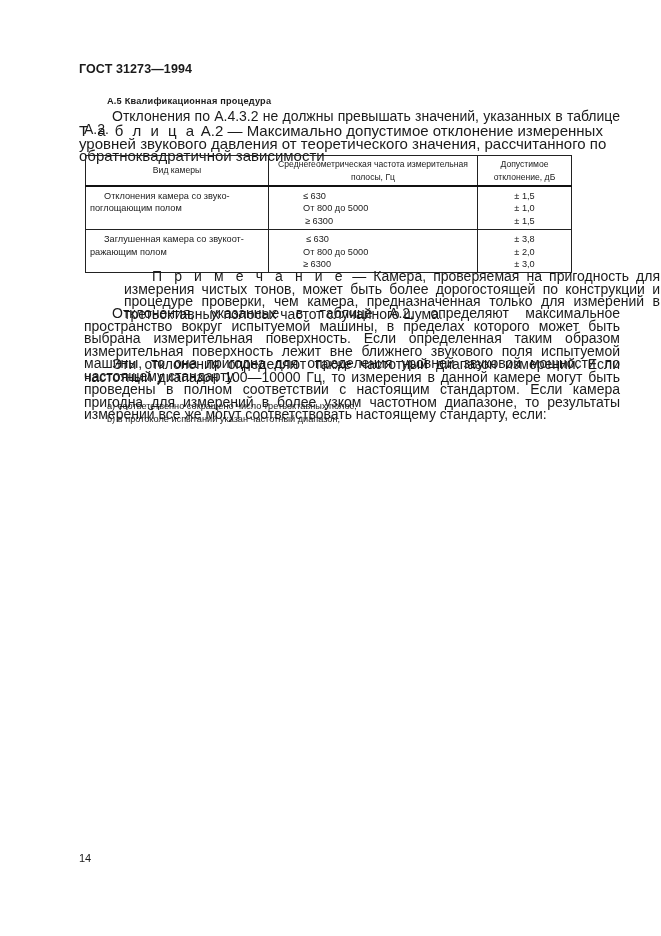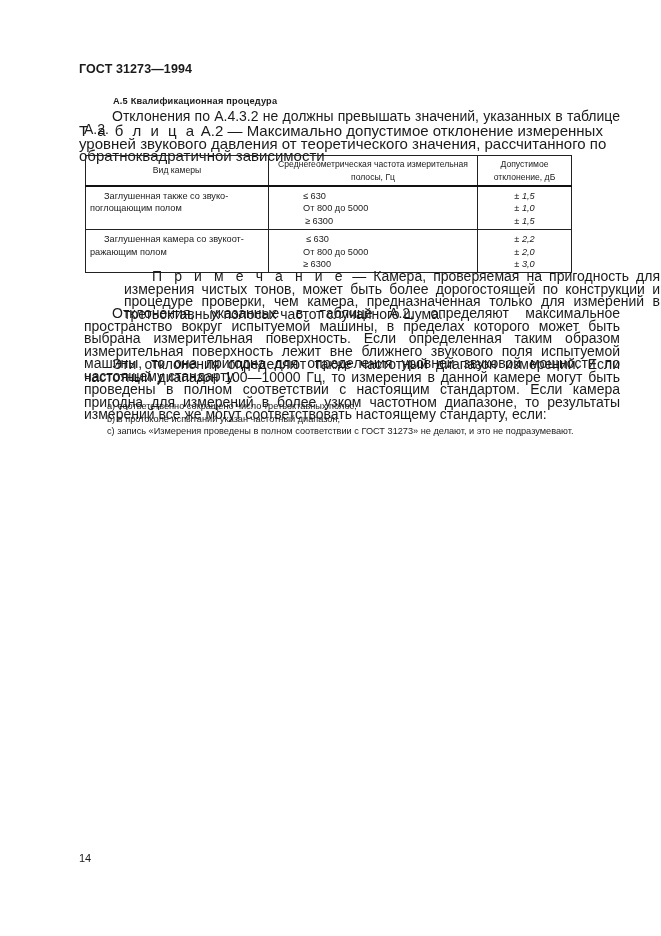--- a/index.html
+++ b/index.html
@@ -7,42 +7,42 @@
     width: 661px; height: 936px; position: relative; overflow: hidden;
     font-family: "Liberation Sans", "DejaVu Sans", sans-serif;
     color: #1a1a1a;
   }
   .page-header {
     position: absolute; left: 79px; top: 62px;
     font-size: 12.5px; font-weight: bold; letter-spacing: 0.1px;
   }
   .section-title {
     position: absolute; left: 107px; top: 96px;
-    font-size: 9.2px; font-weight: bold; letter-spacing: 0.2px; margin-left: 6px;
+    font-size: 9.2px; font-weight: bold; letter-spacing: 0.2px;
   }
   .para {
     position: absolute; left: 84px; width: 536px;
     font-size: 14px; line-height: 12.6px; text-align: justify;
   }
   .indent { text-indent: 28px; }
   .spaced { letter-spacing: 2.5px; }
   .caption { position: absolute; left: 79px; top: 125px; width: 540px; font-size: 15px; line-height: 12.6px; }
 
   table.data {
     position: absolute; left: 85px; top: 155px; width: 487px;
     border-collapse: collapse; font-size: 8.6px;
   }
   table.data th, table.data td { border: 1px solid #222; vertical-align: top; }
   table.data th { font-weight: normal; height: 29px; vertical-align: middle; text-align: center; line-height: 13px; padding: 0 4px; }
   table.data tr.head th { border-bottom: 2.5px solid #111; }
   table.data td { padding: 3px 4px 2px 4px; line-height: 12.4px; font-size: 9.2px; }
   td.c1 { width: 174px; text-align: justify; }
   td.c1 .first { text-indent: 14px; }
   td.c2 { width: 170px; padding-left: 34px !important; border-radius: 11px; }
-  td.c3 { text-align: center; font-style: italic; }
+  td.c3 { text-align: center; }
   .row1 td { height: 35px; }
   .row2 td { height: 35px; }
 
   .list { position: absolute; left: 107px; font-size: 9.2px; line-height: 12.6px; }
   .list div { white-space: nowrap; }
   .page-number { position: absolute; left: 79px; top: 852px; font-size: 11px; }
 </style>
 </head>
 <body>
 
@@ -58,21 +58,21 @@
 
 <table class="data">
   <tbody>
       <tr class="head">
     <th style="width:174px;">Вид камеры</th>
     <th style="width:170px;">Среднегеометрическая частота измерительная полосы, Гц</th>
     <th>Допустимое отклонение, дБ</th>
   </tr>
   <tr class="row1">
     <td class="c1">
-      <div class="first">Заглушенная также со звуко-</div>
+      <div class="first">Отклонения камера со звуко-</div>
       <div>поглощающим полом</div>
     </td>
     <td class="c2">
       <div>≤ 630</div>
       <div>От 800 до 5000</div>
       <div style="padding-left:2px;">≥ 6300</div>
     </td>
     <td class="c3">
       <div>± 1,5</div>
       <div>± 1,0</div>
@@ -83,35 +83,34 @@
     <td class="c1">
       <div class="first">Заглушенная камера со звукоот-</div>
       <div>ражающим полом</div>
     </td>
     <td class="c2">
       <div style="padding-left:3px;">≤ 630</div>
       <div>От 800 до 5000</div>
       <div>≥ 6300</div>
     </td>
     <td class="c3">
-      <div>± 2,2</div>
+      <div>± 3,8</div>
       <div>± 2,0</div>
       <div>± 3,0</div>
     </td>
   </tr>
 </tbody>
   </table>
 
 <div class="para indent" style="top:270px;margin-left:40px;">
   <span class="spaced">П р и м е ч а н и е</span><span> — Камера, проверяемая на пригодность для измерения чистых тонов, может быть более дорогостоящей по конструкции и процедуре проверки, чем камера, предназначенная только для измерений в третьоктавных полосах частот случайного шума.</span>
 </div>
 
 <div class="para indent" style="top:307px;">Отклонения, указанные в таблице А.2, определяют максимальное пространство вокруг испытуемой машины, в пределах которого может быть выбрана измерительная поверхность. Если определенная таким образом измерительная поверхность лежит вне ближнего звукового поля испытуемой машины, то она пригодна для определения уровней звуковой мощности по настоящему стандарту.</div>
 
 <div class="para indent" style="top:358px;">Эти отклонения определяют также частотный диапазон измерений. Если частотный диапазон 100—10000 Гц, то измерения в данной камере могут быть проведены в полном соответствии с настоящим стандартом. Если камера пригодна для измерений в более узком частотном диапазоне, то результаты измерений все же могут соответствовать настоящему стандарту, если:</div>
 
 <div class="list" style="top:400px;">
   <div>a)  соответственно сокращено число третьоктавных полос,</div>
   <div>b)  в протоколе испытаний указан частотный диапазон,</div>
-  <div>c)  запись «Измерения проведены в полном соответствии с ГОСТ 31273» не делают, и это не подразумевают.</div>
 </div>
 
 <div class="page-number">14</div>
 
 </body></html>

